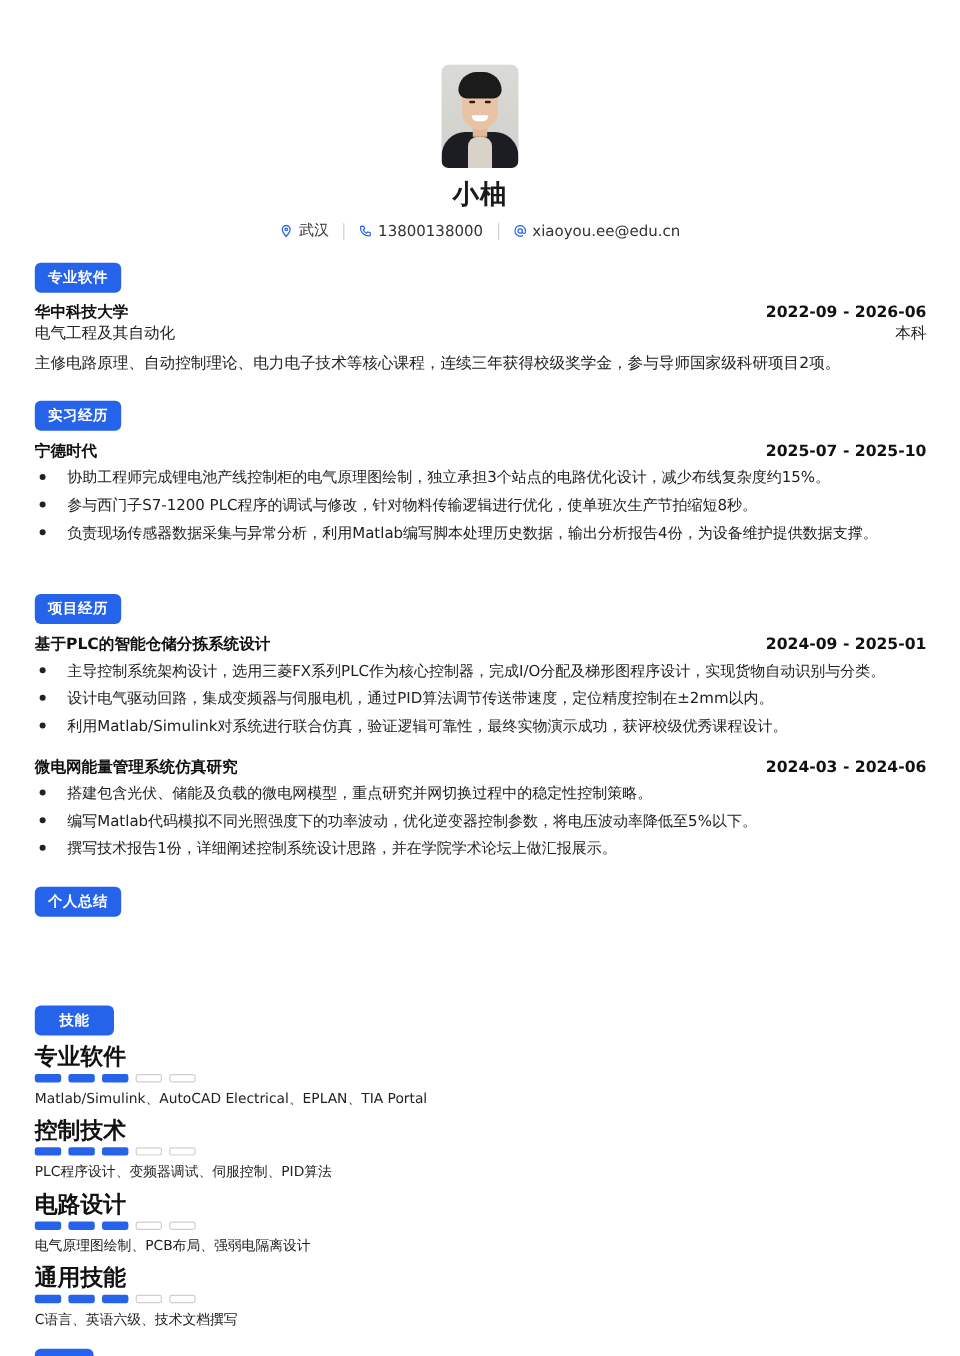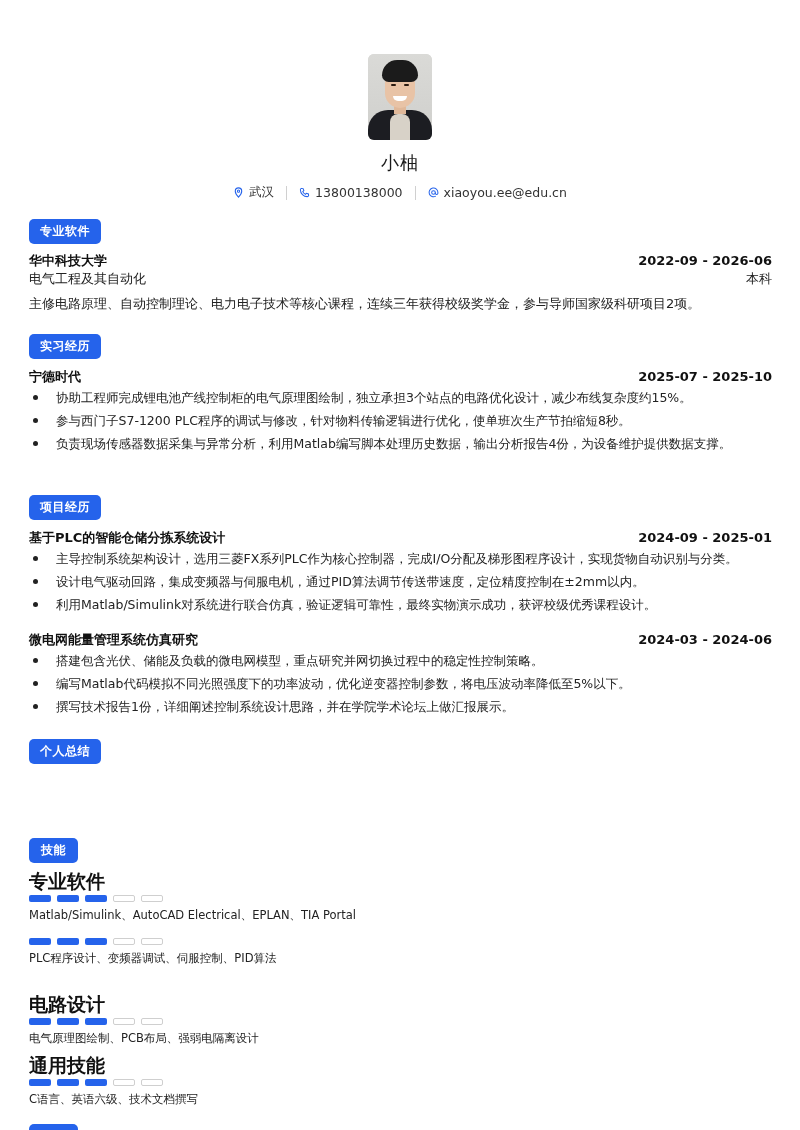--- a/index.html
+++ b/index.html
@@ -20,21 +20,21 @@
   }
   .avatar .bg { position: absolute; inset: 0; background: linear-gradient(#dadad7, #cfcfcc); }
   .avatar .hair { position: absolute; left: 14px; top: 6px; width: 36px; height: 22px; background: #1b1b1b; border-radius: 18px 18px 8px 8px; }
   .avatar .face { position: absolute; left: 17px; top: 16px; width: 30px; height: 38px; background: #e8c3a6; border-radius: 14px 14px 16px 16px; }
   .avatar .smile { position: absolute; left: 25px; top: 42px; width: 14px; height: 5px; background: #fff; border-radius: 0 0 7px 7px; }
   .avatar .eye { position: absolute; top: 30px; width: 5px; height: 2px; background: #2a1a10; border-radius: 2px; }
   .avatar .body { position: absolute; left: 0; bottom: 0; width: 64px; height: 30px; background: #1c1d22; border-radius: 20px 20px 0 0; }
   .avatar .shirt { position: absolute; left: 22px; bottom: 0; width: 20px; height: 26px; background: #d8d2c8; border-radius: 8px 8px 0 0; }
   .avatar .neck { position: absolute; left: 26px; top: 50px; width: 12px; height: 10px; background: #e0b899; }
 
-  .name { margin-top: 8px; font-size: 18px; font-weight: normal; letter-spacing: 1px; color: #1a1a1a; line-height: 30px; }
+  .name { margin-top: 8px; font-size: 22px; font-weight: bold; letter-spacing: 1px; color: #1a1a1a; line-height: 30px; }
   .contacts { margin-top: 6px; display: flex; justify-content: center; align-items: center; font-size: 12.5px; color: #333; text-align: right; }
   .contact { display: flex; align-items: center; gap: 5px; }
   .contact svg { width: 11px; height: 11px; }
   .sep { width: 1px; height: 14px; background: #d0d0d0; margin: 0 12px; }
 
   
   .badge {
     position: absolute; left: 29px; width: 72px; height: 25px; border-radius: 5px;
     background: #2563eb; color: #fff; font-size: 12px; font-weight: bold;
     display: flex; align-items: center; justify-content: center; letter-spacing: 0.5px;
@@ -145,35 +145,36 @@
     </div>
     <ul class="bullets">
       <li>搭建包含光伏、储能及负载的微电网模型，重点研究并网切换过程中的稳定性控制策略。</li>
       <li>编写Matlab代码模拟不同光照强度下的功率波动，优化逆变器控制参数，将电压波动率降低至5%以下。</li>
       <li>撰写技术报告1份，详细阐述控制系统设计思路，并在学院学术论坛上做汇报展示。</li>
     </ul>
   </div>
 
   <div class="badge" style="top:739px">个人总结</div>
 
-  <div class="badge" style="top:838px; width:49px">技能</div>
+  <div class="badge" style="top:838px; width:66px">技能</div>
 
   <div class="block" style="top:872px">
     <div class="skill-title">专业软件</div>
     <div class="bars">
       <div class="bar on"></div>
       <div class="bar on"></div>
       <div class="bar on"></div>
       <div class="bar off"></div>
       <div class="bar off"></div>
     </div>
     <div class="skill-desc">Matlab/Simulink、AutoCAD Electrical、EPLAN、TIA Portal</div>
   </div>
 
   <div class="block" style="top:933px">
+    <div class="skill-title">控制技术</div>
     <div class="bars">
       <div class="bar on"></div>
       <div class="bar on"></div>
       <div class="bar on"></div>
       <div class="bar off"></div>
       <div class="bar off"></div>
     </div>
     <div class="skill-desc">PLC程序设计、变频器调试、伺服控制、PID算法</div>
   </div>
 

